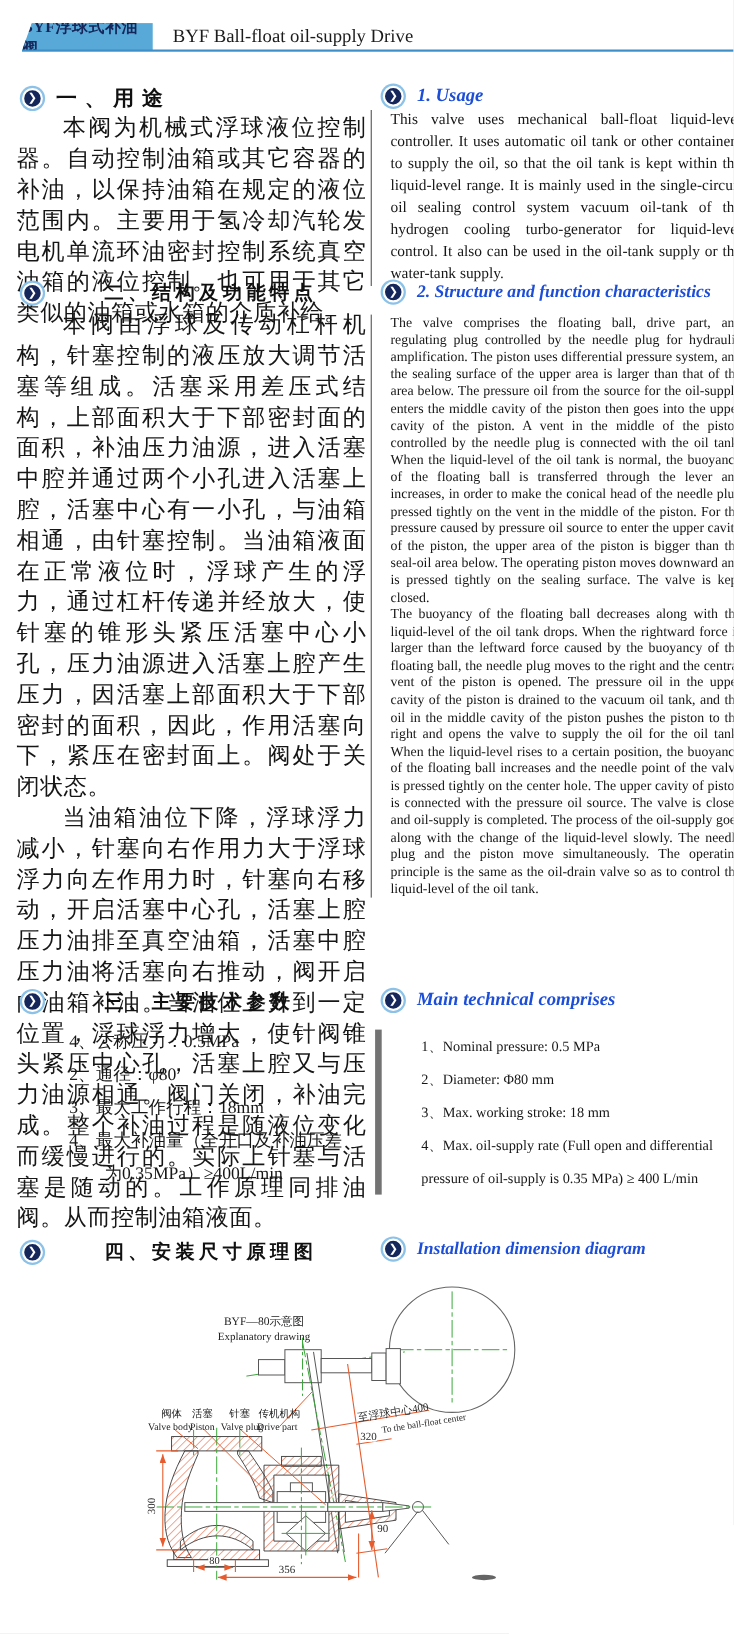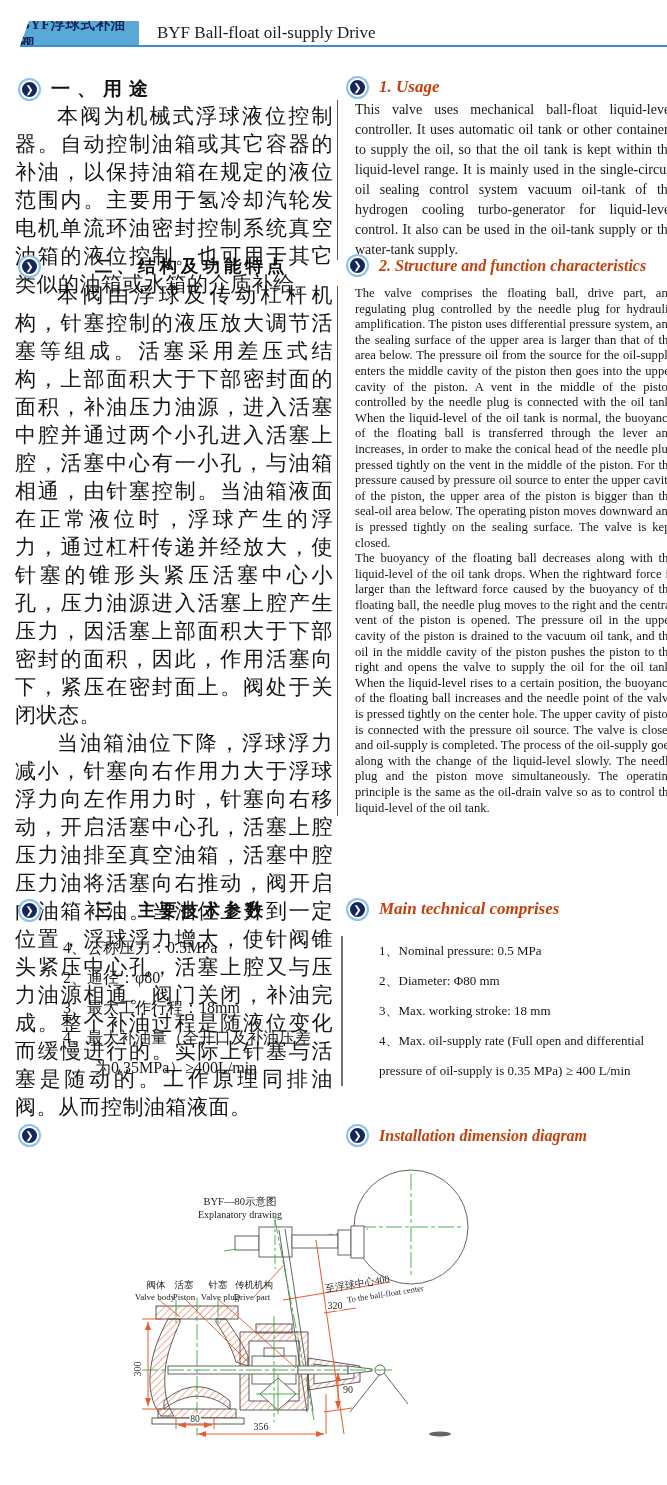--- a/index.html
+++ b/index.html
@@ -16,35 +16,35 @@
   .hdr-rule{left:20px;top:45px;width:647px;height:2px;background:#3e8ec8;}
 
   
   .sec-h{display:flex;align-items:center;}
   .sec-icon{flex:0 0 auto;width:15px;height:15px;border-radius:50%;background:#14265a;color:#fff;
             display:inline-flex;align-items:center;justify-content:center;font-size:10px;font-weight:700;
             border:2px solid #fff;box-shadow:0 0 0 2px #8cc2e8;margin-right:12px;
             font-family:"DejaVu Sans",sans-serif;}
   .h-cn{font-weight:700;font-size:19px;color:#101010;letter-spacing:7px;}
   .h-cn.small{font-size:17.5px;letter-spacing:4px;margin-left:44px;}
-  .h-en{font-weight:700;font-style:italic;font-size:17px;color:#c2410c;}
+  .h-en{font-weight:700;font-style:italic;font-size:17px;color:#1d4ed8;}
   .h-en.small{font-size:16px;}
 
   
   .cn-body{font-size:21px;line-height:28px;text-align:justify;letter-spacing:.5px;}
   .cn-body p{margin:0;text-indent:2em;}
   .en-body{text-align:justify;border-left:1px solid #555;padding-left:17px;}
   .en-body p{margin:0;}
   #s1en-b{font-size:14px;line-height:20px;}
   #s2en-b{font-size:12.6px;line-height:15.6px;}
 
   
   .cn-list ul{list-style:none;margin:0;padding:0 0 0 48px;font-size:16px;line-height:30px;}
   .cn-list li{padding-left:2em;text-indent:-2em;}
-  .en-list{border-left:2px solid #737373;}
+  .en-list{border-left:6px solid #737373;}
   .en-list ul{list-style:none;margin:0;padding:0 0 0 36px;font-size:13px;line-height:30px;}
 
   
   svg text{font-family:"Liberation Serif","DejaVu Serif",serif;}
   .dimtxt{fill:#2b2b2b;paint-order:stroke;stroke:#ffffff;stroke-width:3px;}
 </style>
 </head>
 <body>
 
 <div class="page">
@@ -107,20 +107,21 @@
     <ul>
       <li>1、Nominal pressure: 0.5 MPa</li>
       <li>2、Diameter: Φ80 mm</li>
       <li>3、Max. working stroke: 18 mm</li>
       <li>4、Max. oil-supply rate (Full open and differential pressure of oil-supply is 0.35 MPa)  ≥ 400 L/min</li>
     </ul>
   </div>
 
   <div class="abs sec-h" style="left:20px;top:1126px;">
     <span class="sec-icon">❯</span>
+    <span class="h-cn small">四、安装尺寸原理图</span>
   </div>
   <div class="abs sec-h" style="left:348px;top:1126px;">
     <span class="sec-icon">❯</span>
     <span class="h-en small">Installation dimension diagram</span>
   </div>
 
   <svg class="abs" style="left:128px;top:1166px;" width="535" height="300" viewBox="0 0 535 300">
     <defs>
       <pattern id="hatch" width="5" height="5" patternUnits="userSpaceOnUse" patternTransform="rotate(45)">
         <line x1="0" y1="0" x2="0" y2="5" stroke="#e2603a" stroke-width="1"></line>

